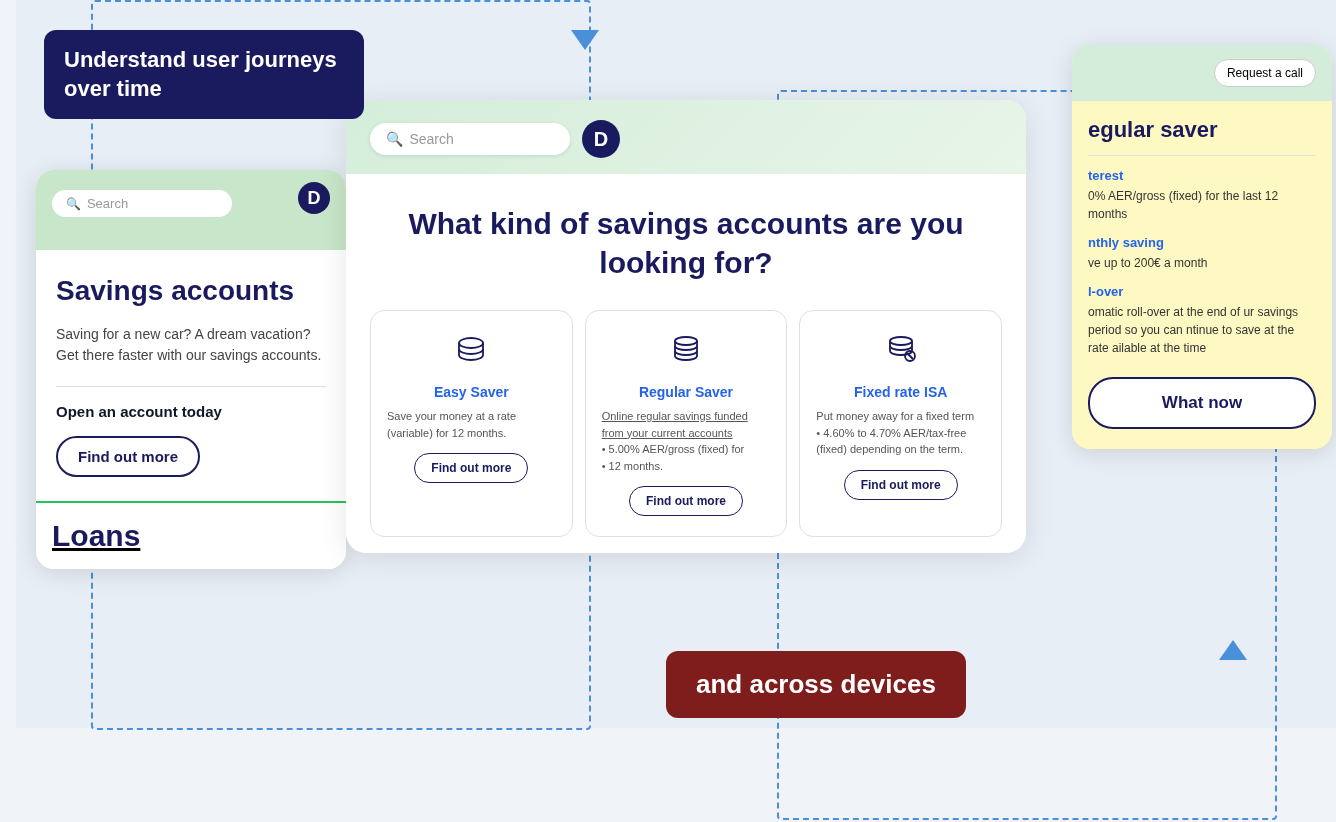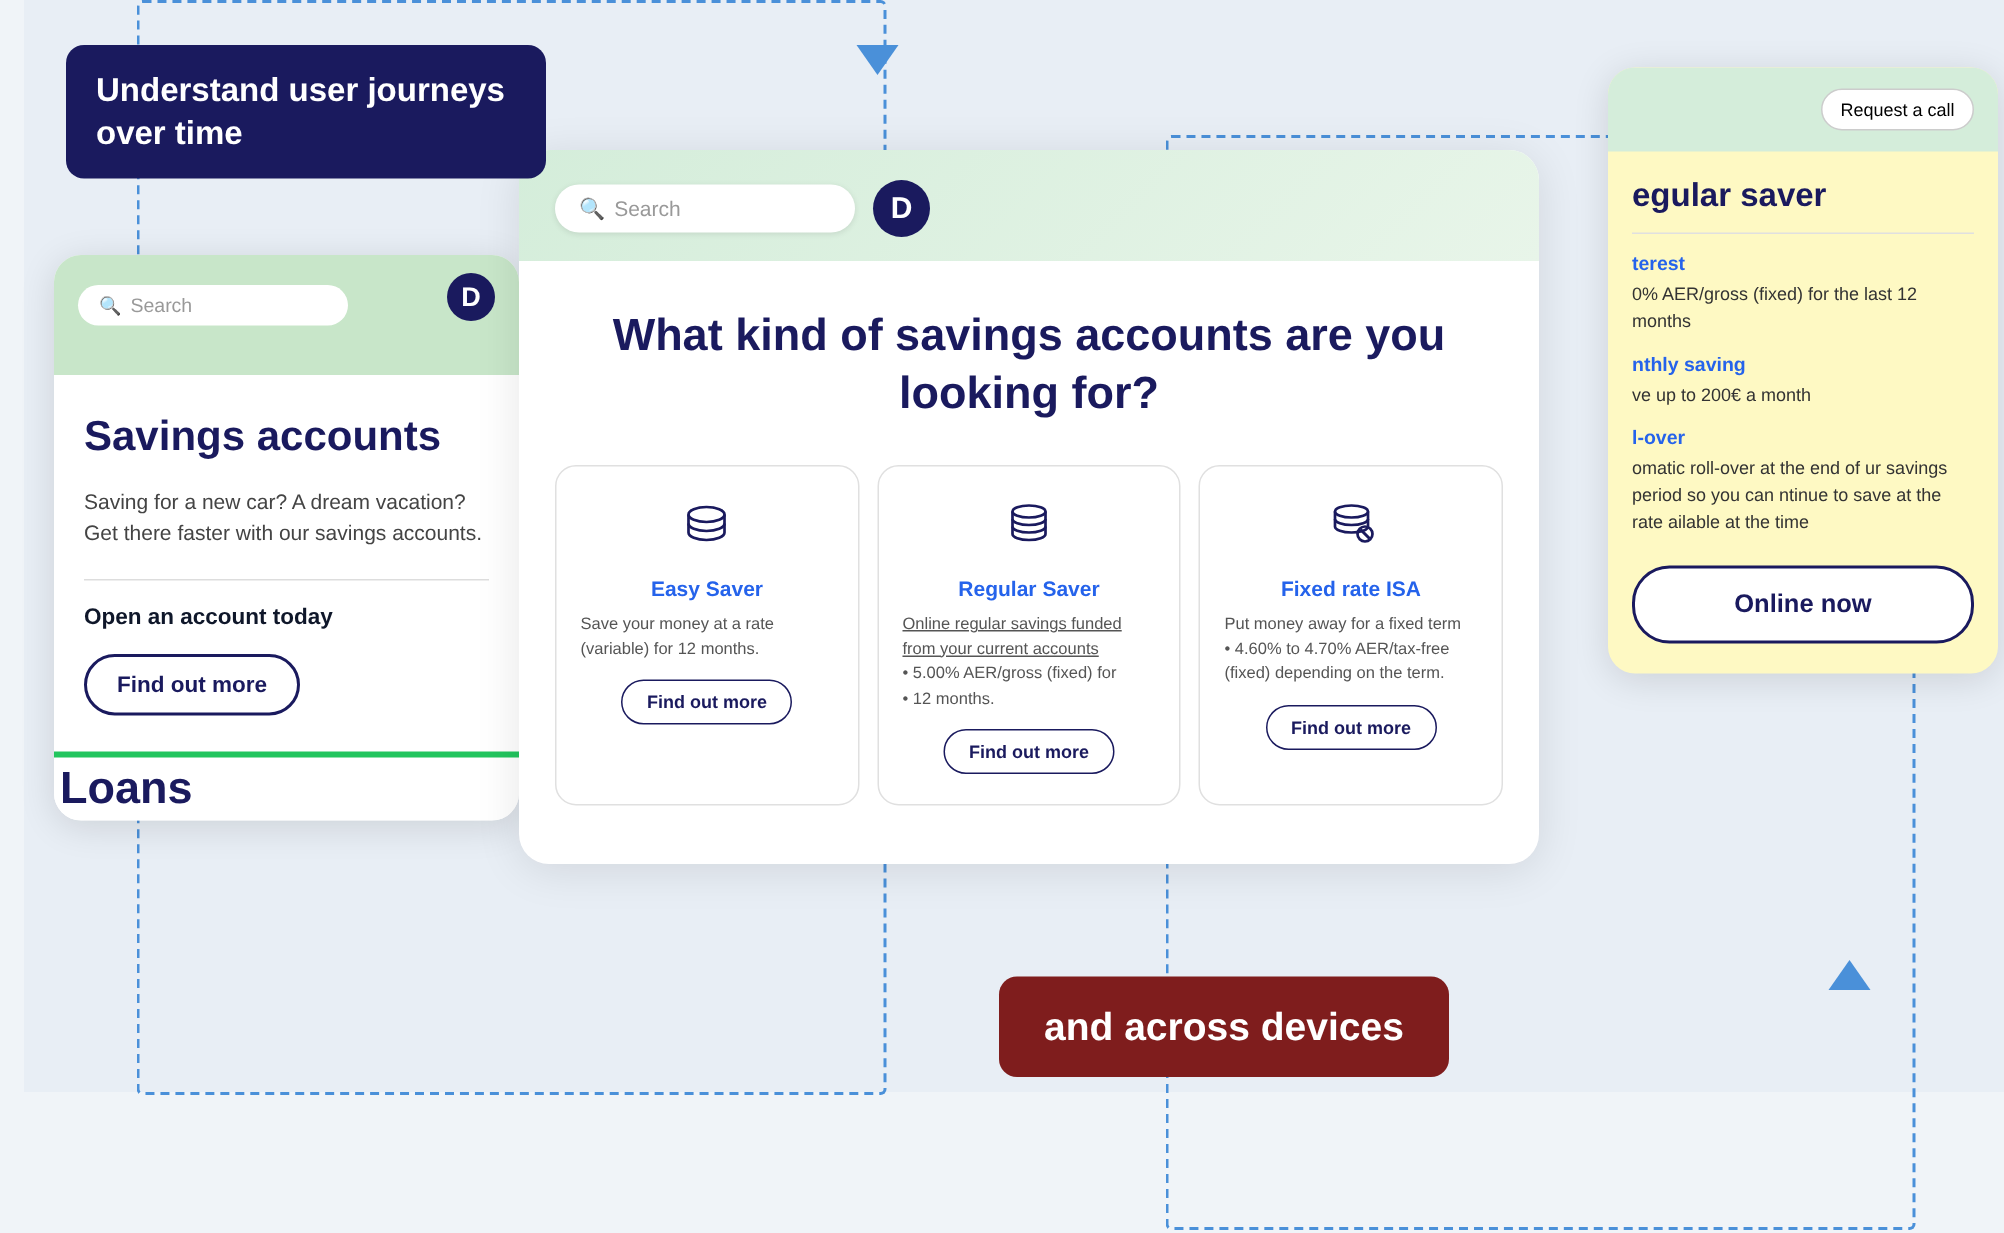--- a/index.html
+++ b/index.html
@@ -193,22 +193,23 @@
       background: white;
       color: #1a1a5e;
       font-size: 15px;
       font-weight: 600;
       cursor: pointer;
       display: inline-block;
     }
 
     .mobile-card-footer {
       background: white;
-      padding: 4px;
-      border-top: 4px solid #22c55e;
+      padding: 16px;
+      border-top: 2px solid #22c55e;
+      text-decoration: underline;
     }
 
     .mobile-footer-title {
       font-size: 30px;
       font-weight: 800;
       color: #1a1a5e;
     }
 
     
     .main-card {
@@ -250,21 +251,21 @@
       border-radius: 50%;
       display: flex;
       align-items: center;
       justify-content: center;
       color: white;
       font-weight: 900;
       font-size: 20px;
     }
 
     .main-card-body {
-      padding: 30px 24px 39px;
+      padding: 30px 24px 16px;
     }
 
     .main-card-question {
       text-align: center;
       font-size: 30px;
       font-weight: 700;
       color: #1a1a5e;
       line-height: 1.3;
       margin-bottom: 28px;
     }
@@ -522,17 +523,17 @@
       <div class="right-card-section">
         <div class="right-card-section-title">nthly saving</div>
         <div class="right-card-section-text">ve up to 200€ a month</div>
       </div>
 
       <div class="right-card-section">
         <div class="right-card-section-title">l-over</div>
         <div class="right-card-section-text">omatic roll-over at the end of ur savings period so you can ntinue to save at the rate ailable at the time</div>
       </div>
 
-      <button class="apply-btn">Online now</button>
+      <button class="apply-btn">What now</button>
     </div>
   </div>
 
 </div>
 
 </body></html>

